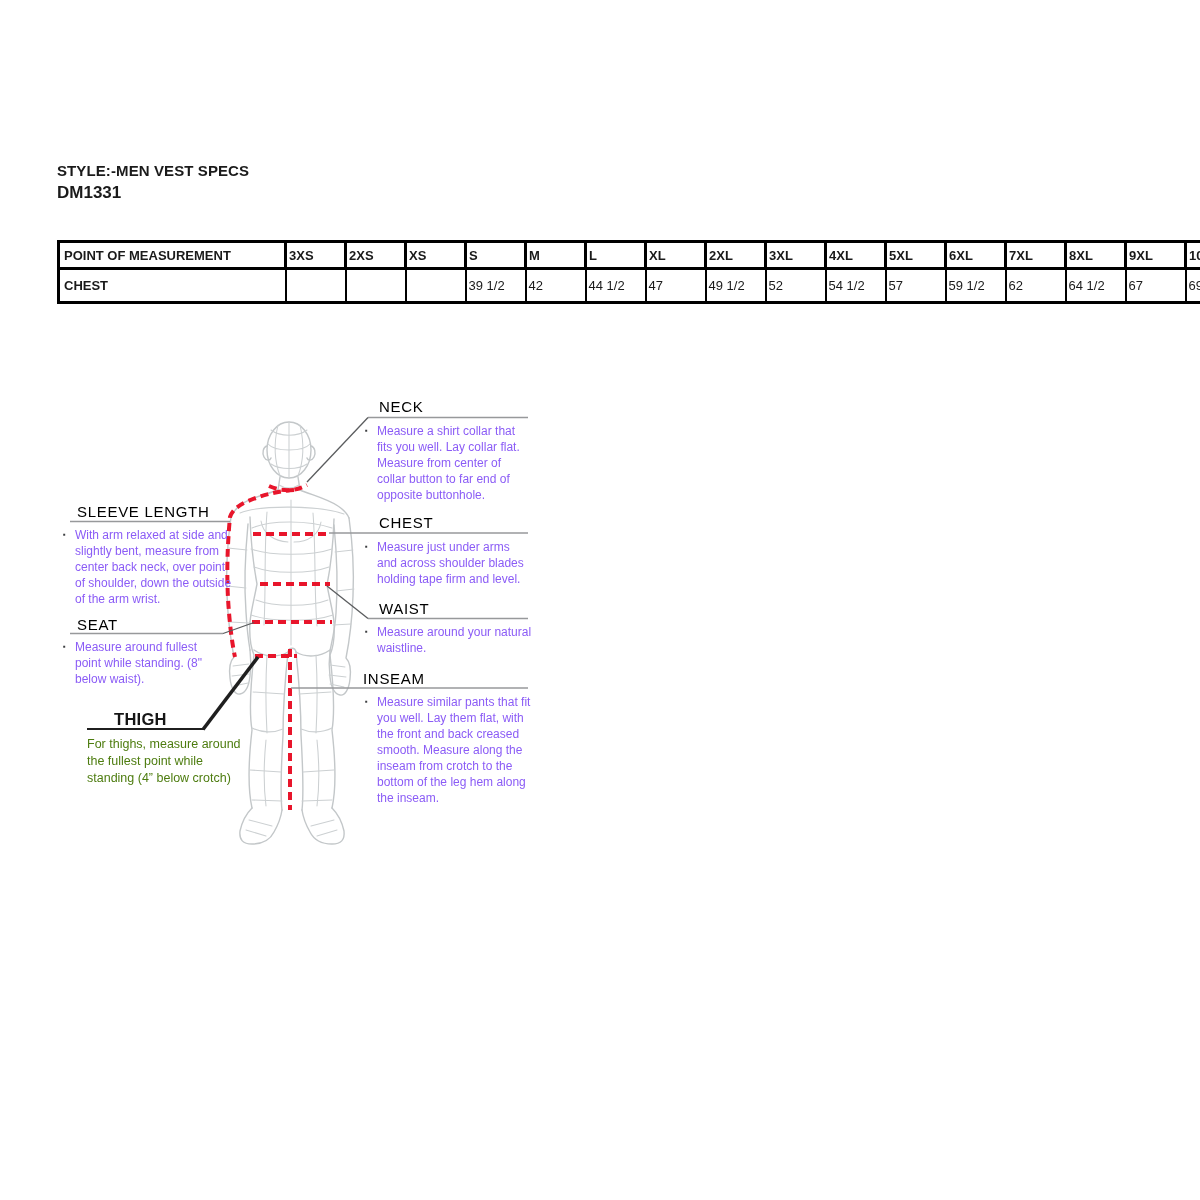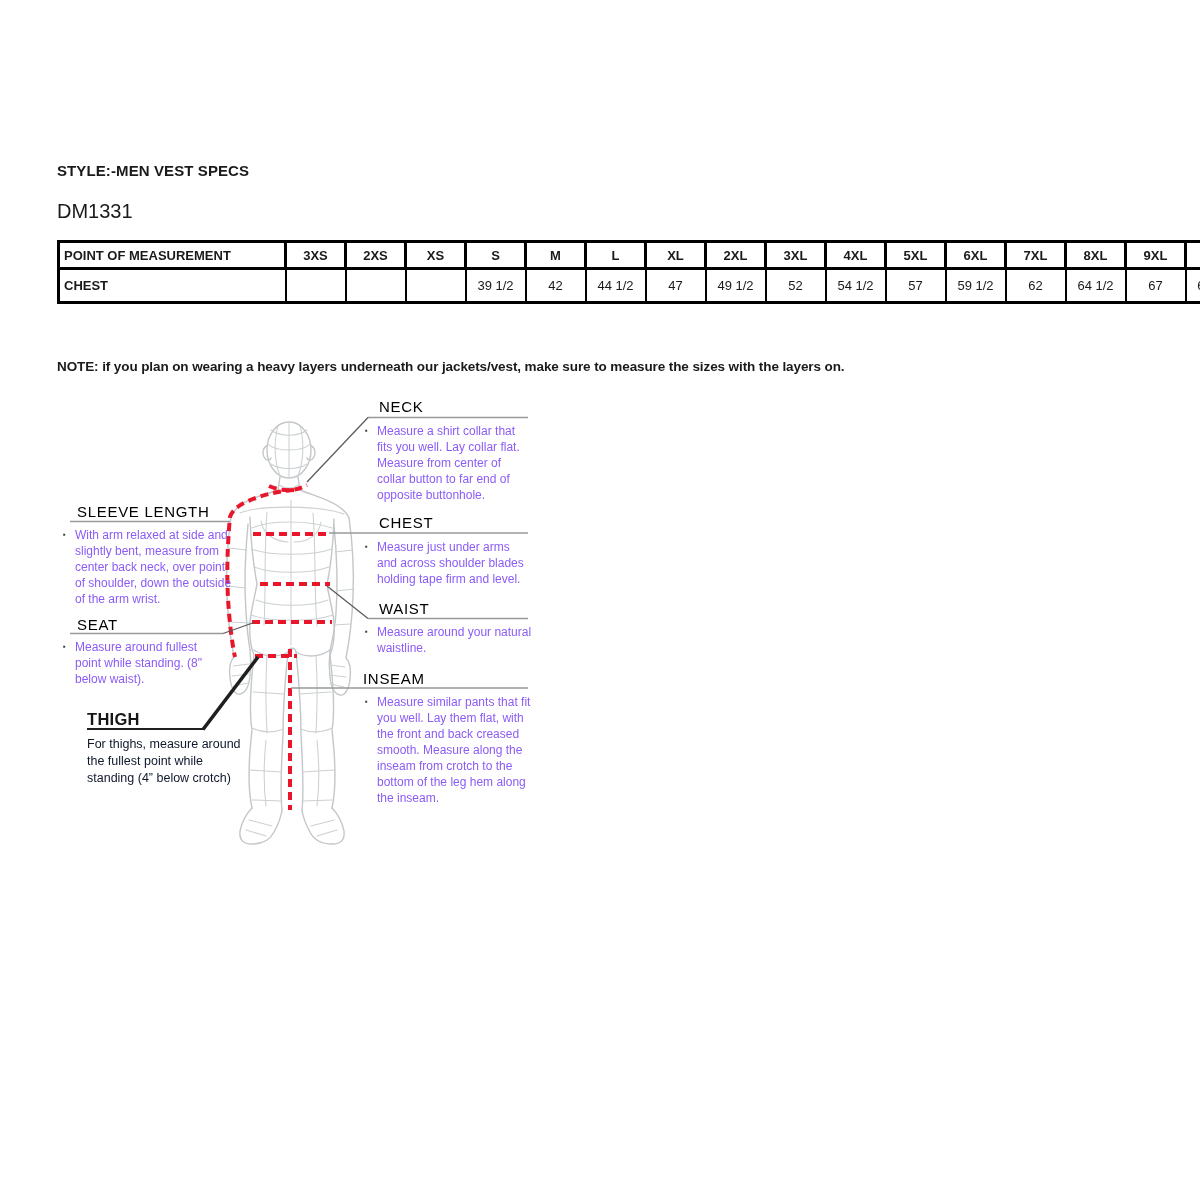--- a/index.html
+++ b/index.html
@@ -2,29 +2,29 @@
 <html><head>
 <meta charset="utf-8">
 <style>
   html,body{margin:0;padding:0;background:#fff;}
   .page{
     position:relative;width:1200px;height:1200px;background:#fff;overflow:hidden;
     font-family:"Liberation Sans","DejaVu Sans",sans-serif;color:#1a1a1a;
   }
   
   .doc-title{position:absolute;left:57px;top:148px;font-size:15px;font-weight:bold;letter-spacing:.1px;margin-top:14px;}
-  .doc-code{position:absolute;left:57px;top:200px;font-size:20px;font-weight:normal;}
+  .doc-code{position:absolute;left:57px;top:183px;font-size:17px;font-weight:bold;}
   
   #size-table{
     position:absolute;left:57px;top:240px;width:1190px;
     border-collapse:collapse;table-layout:fixed;
     font-size:13px;
   }
   #size-table th,#size-table td{
-    border:2px solid #000;text-align:center;vertical-align:middle;
+    border:2px solid #000;text-align:left;vertical-align:middle;
     padding:0 2px;overflow:hidden;white-space:nowrap;
   }
   #size-table th{border-width:3px;font-weight:bold;height:24px;}
   #size-table td{height:31px;font-weight:normal;}
   #size-table{border:3px solid #000;}
   #size-table th.c-label,#size-table td.c-label{text-align:left;padding-left:4px;font-weight:bold;}
   #size-table th:first-child{width:218px;}
   
   .note{position:absolute;left:57px;top:359px;font-size:13.5px;font-weight:bold;letter-spacing:-.1px;}
   
@@ -33,25 +33,25 @@
   .fm{fill:none;stroke:#ccd0d2;stroke-width:1.05;stroke-linecap:round;stroke-linejoin:round;}
   .red{fill:none;stroke:#e8152b;stroke-width:4;stroke-dasharray:8 5;}
   .cl{fill:none;stroke:#97999b;stroke-width:1.4;}
   .cld{fill:none;stroke:#5a5c5e;stroke-width:1.3;}
   .clb{fill:none;stroke:#1f1f1f;stroke-width:2.2;}
   .clb2{fill:none;stroke:#1f1f1f;stroke-width:3.6;}
   .gt{
     position:absolute;font-size:15px;letter-spacing:.7px;color:#000000;
     font-weight:400;white-space:nowrap;
   }
-  .gt-thigh{font-size:16.5px;color:#161616;font-weight:700;letter-spacing:.3px;}
+  .gt-thigh{font-size:16.5px;color:#161616;font-weight:700;letter-spacing:.3px;margin-left:27px;}
   .gd{position:absolute;display:flex;align-items:flex-start;}
   .bullet{width:12px;flex:0 0 12px;font-size:8px;line-height:15.5px;color:#3c3e40;}
   .gd-text{font-size:12px;line-height:16px;color:#8b5cf6;letter-spacing:0;}
-  .thigh-d .gd-text{font-size:12.5px;line-height:17px;color:#0f172a;}
+  .thigh-d .gd-text{font-size:12.5px;line-height:17px;color:#4d7c0f;}
 </style>
 </head>
 <body>
 
 <div class="page">
 
   <div class="doc-title">STYLE:-MEN VEST SPECS</div>
   <div class="doc-code">DM1331</div>
 
   <table id="size-table">
@@ -92,21 +92,20 @@
           <td>57</td>
           <td>59 1/2</td>
           <td>62</td>
           <td>64 1/2</td>
           <td>67</td>
           <td>69 1/2</td>
         </tr>
       </tbody>
   </table>
 
-  <div class="note">NOTE: if you plan on wearing a heavy layers underneath our jackets/vest, make sure to measure the sizes with the layers on.</div>
 
   <svg class="diagram-svg" width="1200" height="1200" viewBox="0 0 1200 1200">
 
     <g>
       <ellipse class="fo" cx="289" cy="450" rx="22" ry="28"></ellipse>
       <path class="fm" d="M268,444 C275,452 303,452 310,444 M271,430 C280,437 298,437 307,430 M271,464 C280,470 298,470 307,464 M289,422 L289,478 M278,425 C274,442 274,460 280,476 M300,425 C304,442 304,460 298,476"></path>
       <path class="fo" d="M267,446 c-4,1 -5,7 -3,11 c2,4 6,4 7,1 M311,446 c4,1 5,7 3,11 c-2,4 -6,4 -7,1"></path>
       <path class="fo" d="M280,477 L278,490 M298,477 L300,490"></path>
       <path class="fm" d="M279,485 C285,489 293,489 299,485"></path>
       <path class="fo" d="M278,490 C268,494 252,497 242,504 C236,508 233,512 231,517 M300,490 C312,495 328,499 338,506 C344,510 347,513 349,518"></path>

